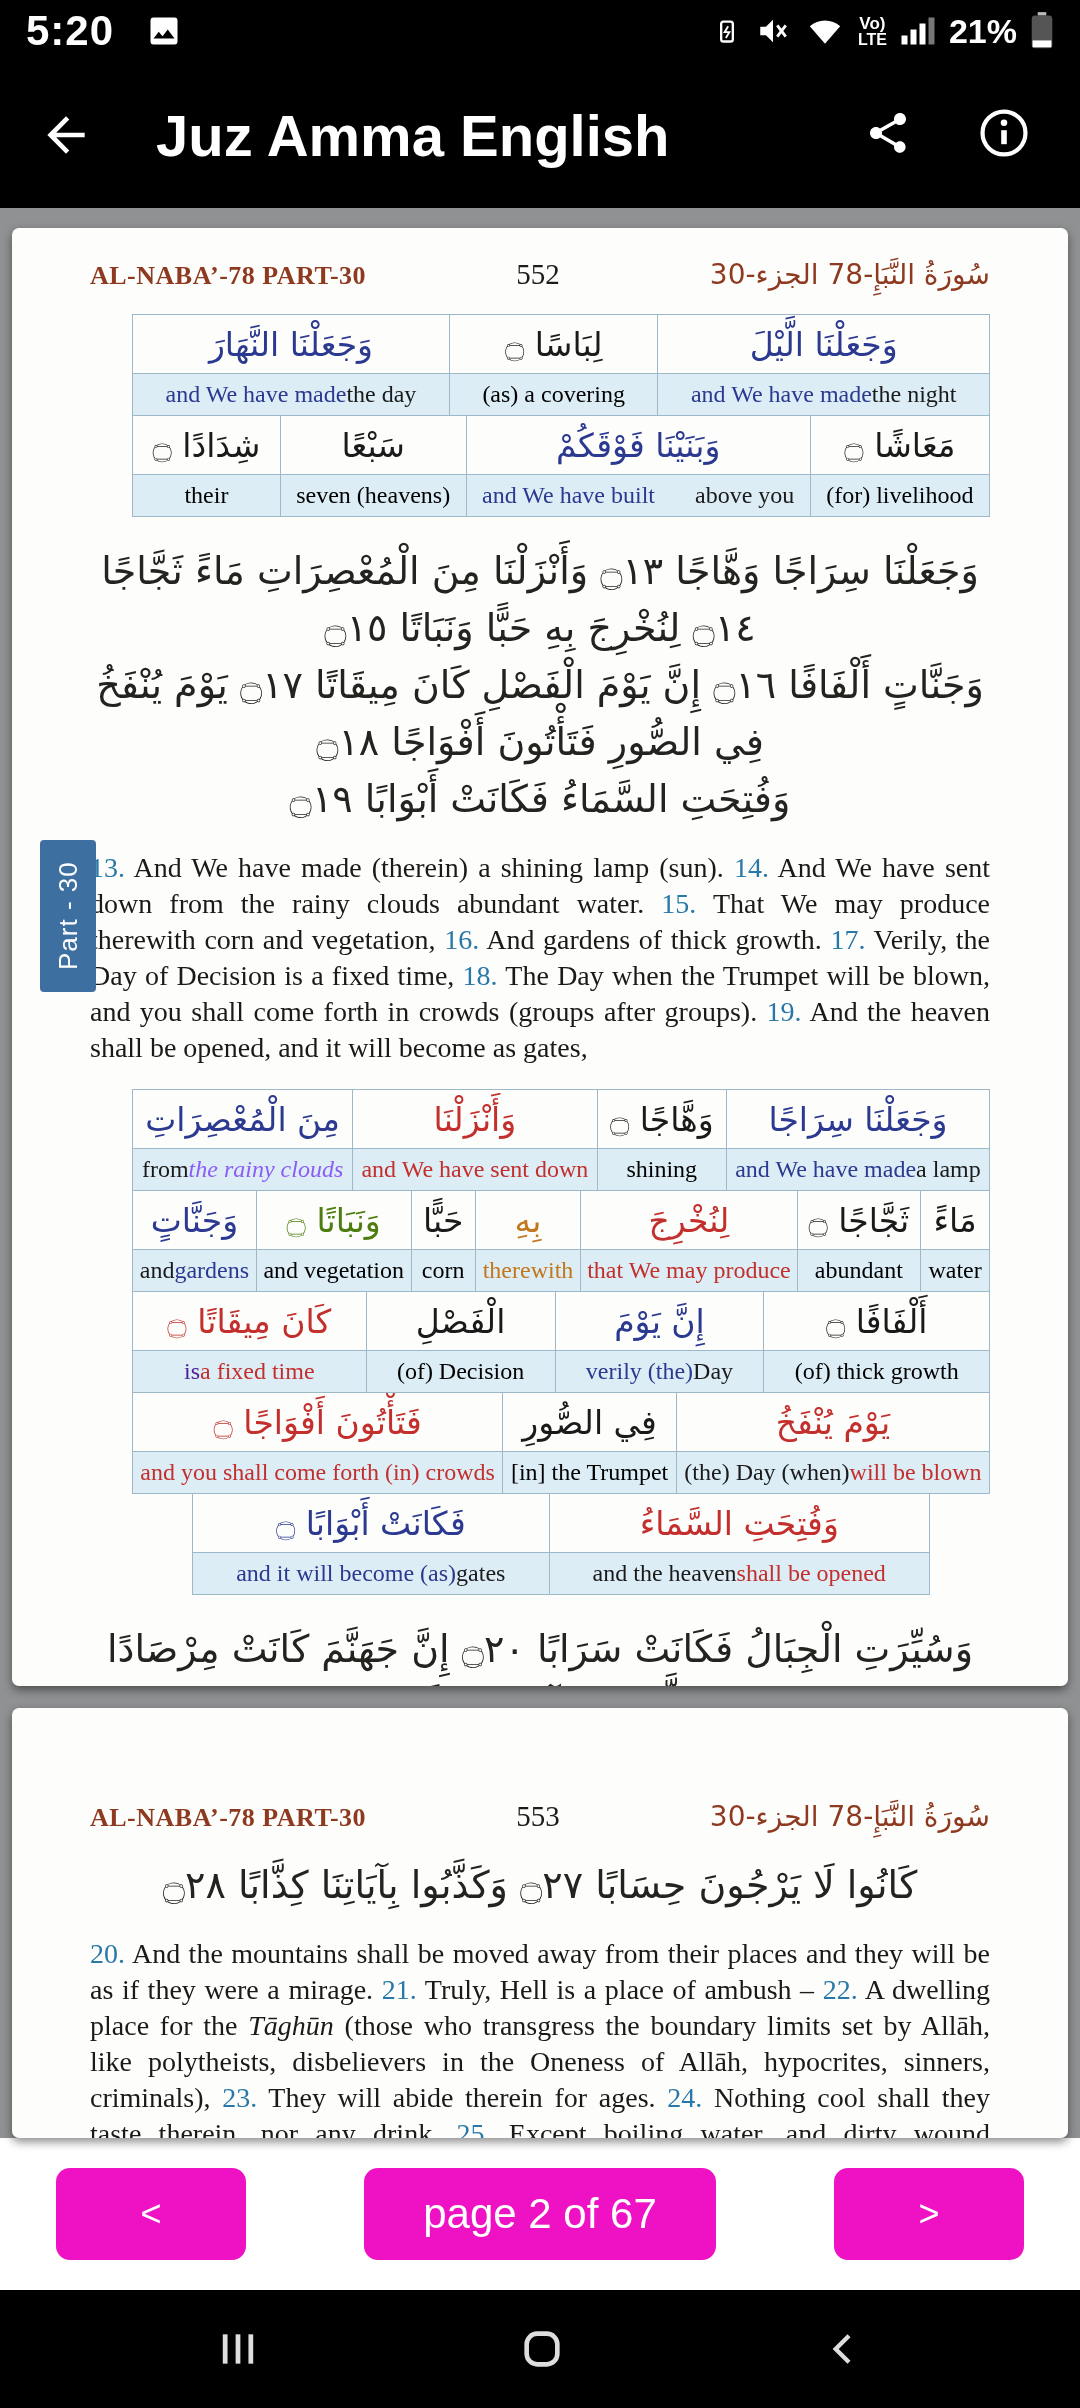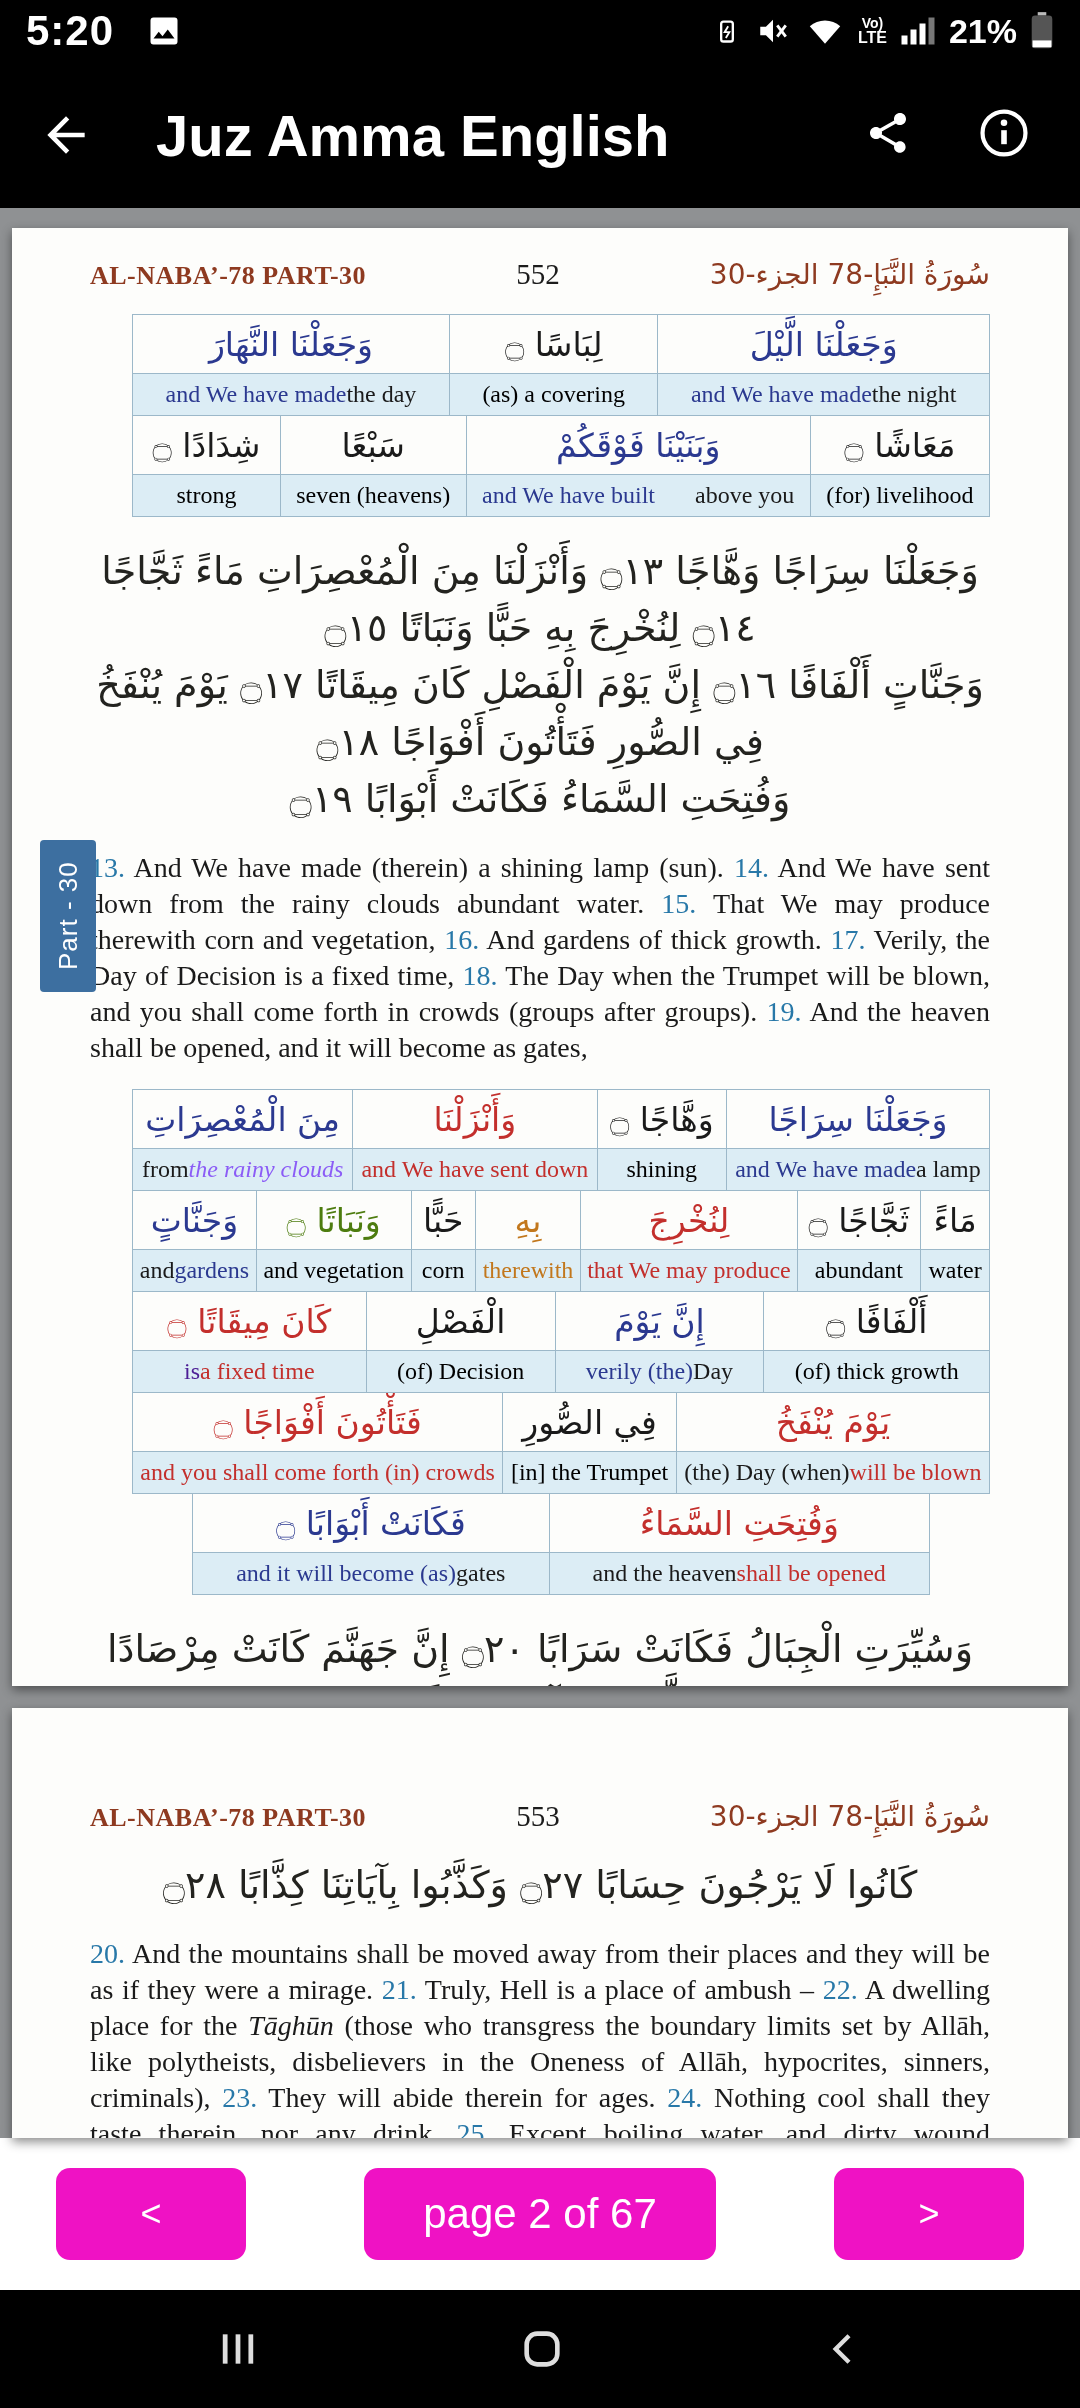--- a/index.html
+++ b/index.html
@@ -8,37 +8,37 @@
   .screen { position:relative; width:1080px; height:2408px; background:#000; }
 
   
   .statusbar { height:62px; background:#000; color:#fff; display:flex;
                align-items:center; justify-content:space-between; padding:0 26px; }
   .sb-left { display:flex; align-items:center; gap:32px; }
   .sb-time { font-size:42px; font-weight:bold; letter-spacing:1px; }
   .sb-right { display:flex; align-items:center; gap:13px; }
   .volte { display:flex; flex-direction:column; align-items:center; line-height:1;
            font-weight:bold; }
-  .volte span:first-child { font-size:14px; }
+  .volte span:first-child { font-size:17px; }
   .volte span:last-child  { font-size:16px; }
   .sb-pct { font-size:34px; font-weight:bold; }
 
   
   .appbar { height:146px; background:#000; color:#fff; display:flex;
             align-items:center; padding:0 38px; }
   .appbar .back { width:70px; display:flex; align-items:center; cursor:pointer; }
   .app-title { font-size:58px; font-weight:bold; margin-left:48px; flex:1;
                white-space:nowrap; }
   .appbar .actions { display:flex; align-items:center; gap:64px; padding-right:10px; }
 
   
   .content { position:absolute; top:208px; left:0; width:1080px; height:2082px;
              background:#8f9193; overflow:hidden; }
   .page { background:#fdfdfb; margin:0 12px; box-shadow:0 4px 10px rgba(0,0,0,.45);
-          position:relative; overflow:hidden; }
+          position:relative; overflow:hidden;border-radius:7px; }
   .p1 { margin-top:20px; height:1458px; padding:30px 78px 0; }
   .p2 { margin-top:22px; height:430px; padding:92px 78px 0; }
 
   .phead { display:flex; justify-content:space-between; align-items:baseline;
            font-family:"Liberation Serif", serif; margin-bottom:24px; }
   .ph-left  { font-size:26px; font-weight:bold; letter-spacing:.5px; }
   .ph-center{ font-size:29px; color:#1c1c1c; }
   .ph-right { font-size:28px; font-family:"DejaVu Sans", sans-serif; }
 
   
@@ -178,21 +178,21 @@
               <div class="war" dir="rtl" data-name="arabic-word" style="color: rgb(43, 57, 144);">وَجَعَلْنَا الَّيْلَ</div>
               <div class="wen" data-name="english-meaning">
                 <span data-name="text-segment" style="color: rgb(43, 57, 144);">and We have made </span>
                 <span data-name="text-segment" style="color: rgb(26, 26, 26);">the night</span>
               </div>
             </div>
           </div>
           <div class="wrow" data-name="word-row">
             <div class="wcell" data-name="word-cell">
               <div class="war" dir="rtl" data-name="arabic-word" style="color: rgb(26, 26, 26);">شِدَادًا ۝</div>
-              <div class="wen" data-name="english-meaning">strong</div>
+              <div class="wen" data-name="english-meaning">their</div>
             </div>
             <div class="wcell" data-name="word-cell">
               <div class="war" dir="rtl" data-name="arabic-word" style="color: rgb(26, 26, 26);">سَبْعًا</div>
               <div class="wen" data-name="english-meaning">seven (heavens)</div>
             </div>
             <div class="wcell" data-name="word-cell">
               <div class="war" dir="rtl" data-name="arabic-word" style="color: rgb(43, 57, 144);">وَبَنَيْنَا فَوْقَكُمْ</div>
               <div class="wen" data-name="english-meaning">
                 <span data-name="text-segment" style="color: rgb(43, 57, 144);">and We have built </span>
                 <span data-name="text-segment" style="color: rgb(26, 26, 26); margin-left: 40px;">above you</span>

